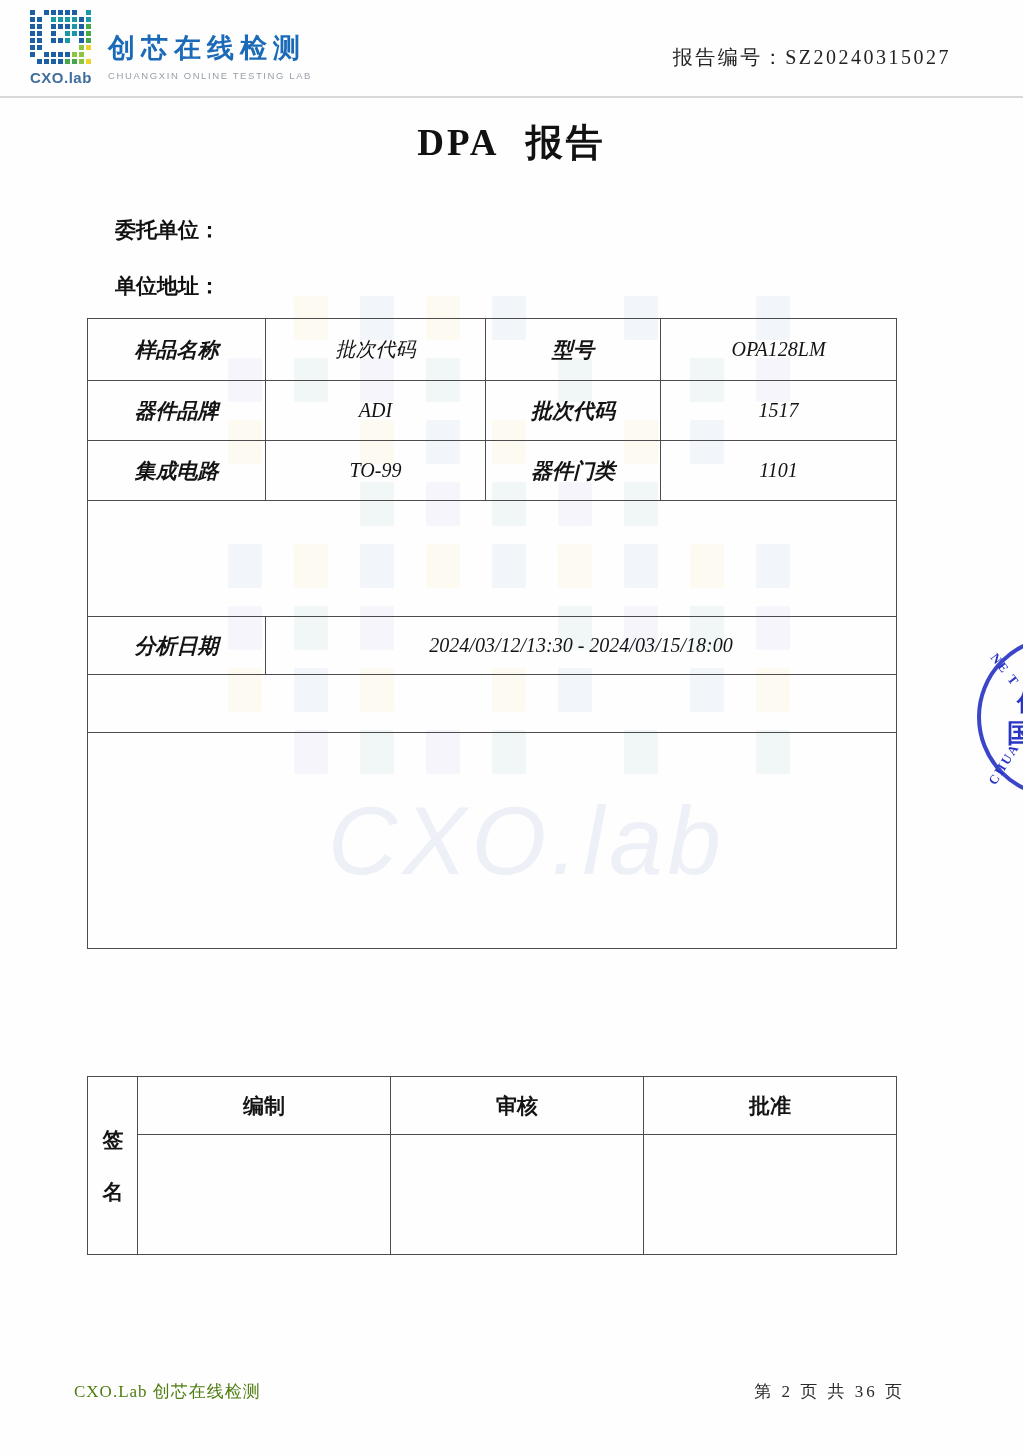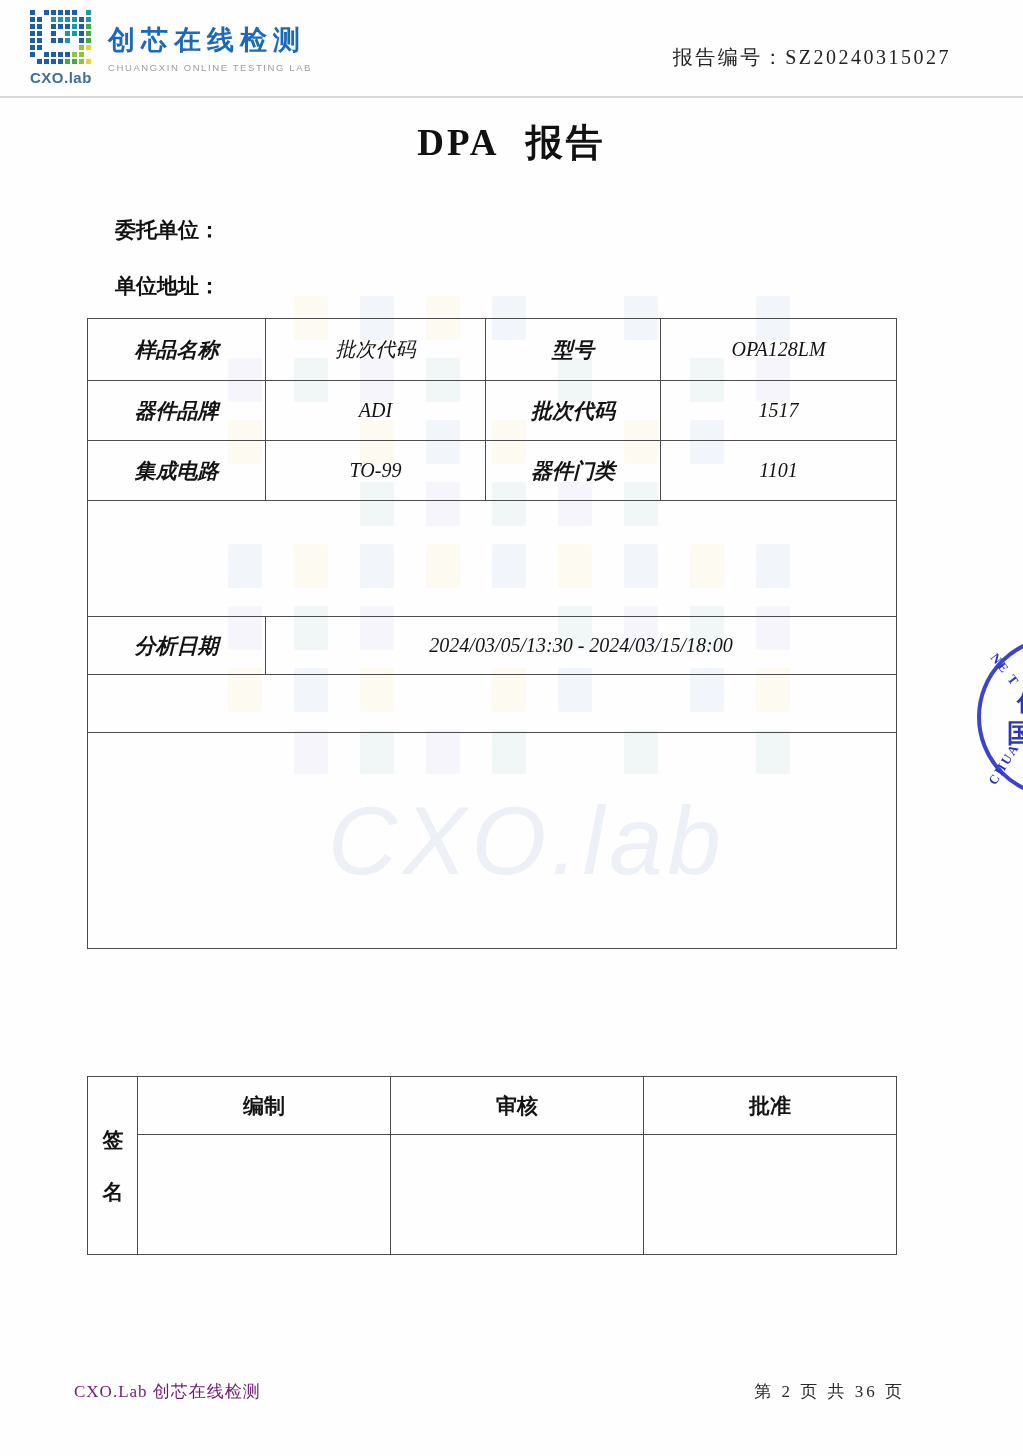--- a/index.html
+++ b/index.html
@@ -10,21 +10,21 @@
     background:#fefefe; overflow:hidden;
   }
 
   
   .header-rule { position:absolute; left:0; top:96px; width:1023px; height:2px; background:#d9d9d9; }
   .logo-block { position:absolute; left:30px; top:10px; display:flex; align-items:flex-start; }
   .logo-icon-wrap { position:relative; width:64px; }
   .logo-grid { position:relative; width:62px; height:55px; }
   .logo-grid i { position:absolute; width:5px; height:5px; display:block; }
   .logo-short { font-family:"Liberation Sans", sans-serif; font-size:15px; color:#3f6e9e; font-weight:bold; margin-top:4px; letter-spacing:0.5px; }
-  .logo-text { margin-left:14px; margin-top:12px; }
+  .logo-text { margin-left:14px; margin-top:20px; }
   .logo-cn { font-family:"Liberation Sans", sans-serif; font-size:27px; font-weight:bold; color:#1a6ab8; letter-spacing:6px; }
   .logo-en { font-family:"Liberation Sans", sans-serif; font-size:9.5px; color:#999fa6; letter-spacing:1.6px; margin-top:4px; }
   .report-no { position:absolute; top:44px; right:72px; font-size:20px; color:#222; letter-spacing:2.5px; }
 
   
   .doc-title { position:absolute; left:0; top:118px; width:1023px; text-align:center;
     font-size:37px; font-weight:bold; letter-spacing:3px; word-spacing:16px; color:#111; }
   .client-label { position:absolute; left:115px; font-size:21px; font-weight:bold; color:#111; }
   .client-unit { top:216px; }
   .client-addr { top:272px; }
@@ -59,21 +59,21 @@
   .stamp { position:absolute; top:628px; left:963px; width:180px; height:180px; color:#2a35c4; }
   .stamp-ring { position:absolute; left:14px; top:8px; width:162px; height:162px; border:4.5px solid #2a35c4;
     border-radius:50%; opacity:0.92; }
   .stamp span { position:absolute; font-family:"Liberation Serif", serif; font-weight:bold; }
   .stamp-arc-top { left:23px; top:34px; font-size:13px; letter-spacing:2px; transform:rotate(52deg); }
   .stamp-arc-bottom { left:18px; top:128px; font-size:13px; letter-spacing:2px; transform:rotate(-58deg); }
   .stamp-char-a { left:54px; top:58px; font-size:24px; }
   .stamp-char-b { left:44px; top:88px; font-size:26px; }
 
   
-  .footer-left { position:absolute; left:74px; top:1380px; font-size:17px; color:#701a75; letter-spacing:1px; }
+  .footer-left { position:absolute; left:74px; top:1380px; font-size:17px; color:#4d7c0f; letter-spacing:1px; }
   .footer-right { position:absolute; right:118px; top:1380px; font-size:17px; color:#2b2b2b; letter-spacing:3px; }
 </style>
 </head>
 <body>
 
 <div class="page">
 
   <div class="tiles" id="tiles">
       <i style="left: 294px; top: 296px; width: 34px; height: 44px; background: rgb(251, 248, 232); opacity: 0.6;"></i>
       <i style="left: 360px; top: 296px; width: 34px; height: 44px; background: rgb(234, 240, 248); opacity: 0.6;"></i>
@@ -229,21 +229,21 @@
       <td class="lbl">集成电路</td>
       <td>TO-99</td>
       <td class="lbl">器件门类</td>
       <td>1101</td>
     </tr>
     <tr style="height:116px">
           <td colspan="4"></td>
         </tr>
     <tr style="height:58px">
       <td class="lbl">分析日期</td>
-      <td colspan="3">2024/03/05/13:30 - 2024/03/15/18:00</td>
+      <td colspan="3">2024/03/12/13:30 - 2024/03/15/18:00</td>
     </tr>
     <tr style="height:58px">
           <td colspan="4"></td>
         </tr>
     <tr style="height:216px">
       <td colspan="4" class="big-cell">
         <div class="wm-text">CXO.lab</div>
       </td>
     </tr>
   </tbody>

